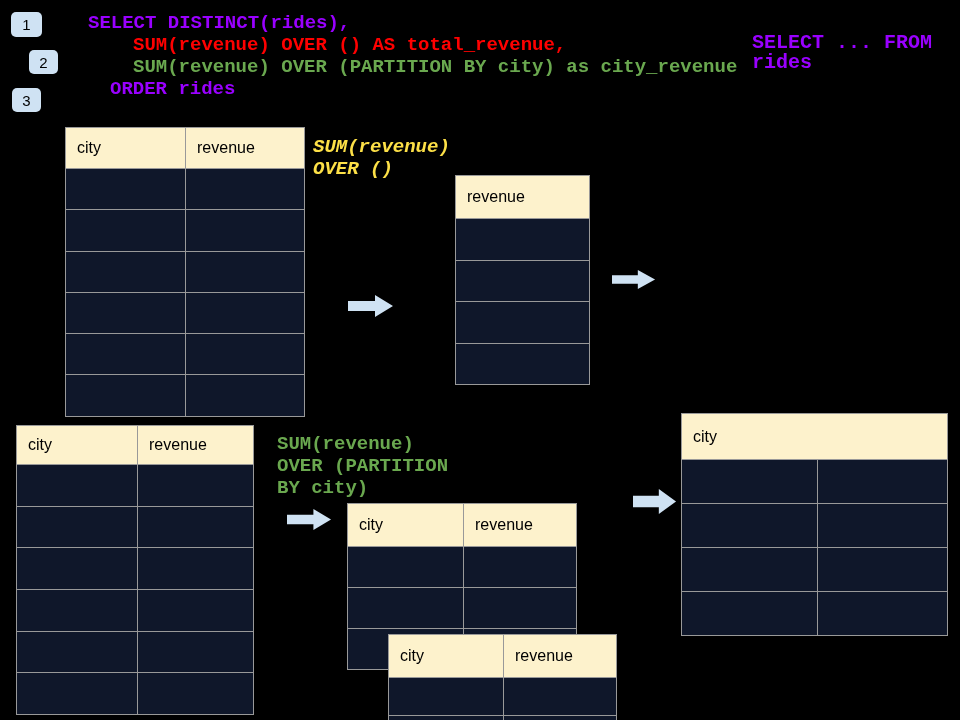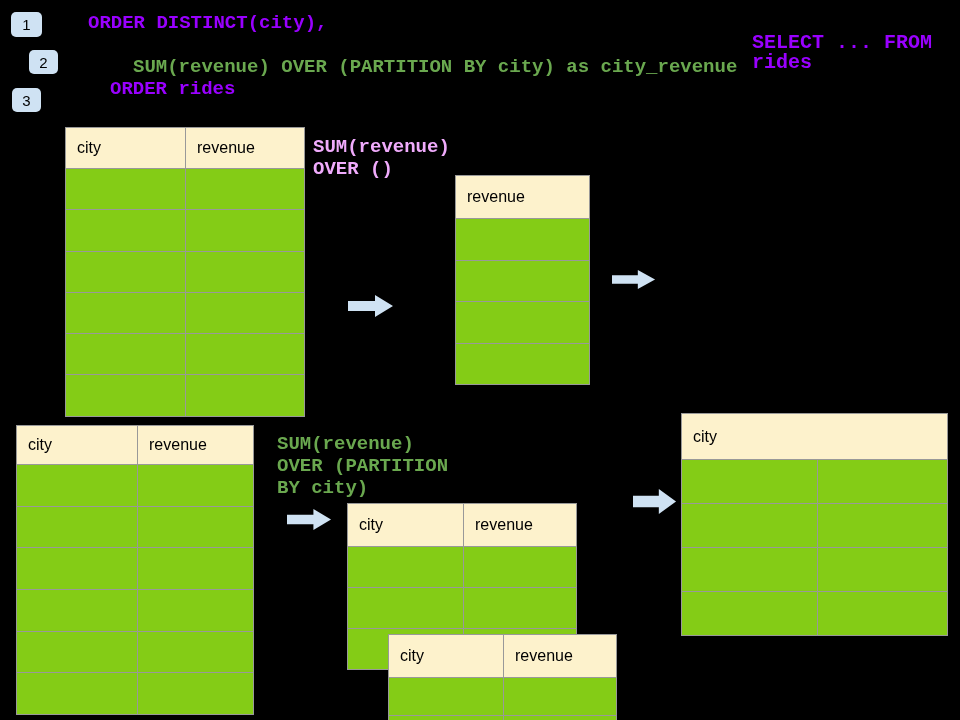--- a/index.html
+++ b/index.html
@@ -37,21 +37,21 @@
     position:absolute; background:#CFE2F3; border-radius:5px;
     display:flex; align-items:center; justify-content:center;
     color:#000; font-size:15px;
   }
   .badge-1 { left:11px; top:12px; width:31px; height:25px; }
   .badge-2 { left:29px; top:50px; width:29px; height:24px; }
   .badge-3 { left:12px; top:88px; width:29px; height:24px; }
 
   
   .tbl {
-    position:absolute; background:#84cc16;
+    position:absolute; background:#0f172a;
     border:1px solid #999;
   }
   .thead {
     display:grid; grid-template-columns:var(--cols);
     background:#FDF2CC; height:var(--hh);
   }
   .th {
     display:flex; align-items:center; padding-left:11px;
     color:#000; font-size:16px;
     border-right:1px solid #999;
@@ -82,28 +82,29 @@
 </style>
 </head>
 <body>
 
 <div id="stage">
 
   <div class="badge badge-1">1</div>
   <div class="badge badge-2">2</div>
   <div class="badge badge-3">3</div>
 
-  <div class="code c-purple sql-l1" style="color: rgb(153, 0, 255);">ORDER DISTINCT(city),</div>
+  <div class="code c-purple sql-l1" style="color: rgb(153, 0, 255);">SELECT DISTINCT(rides),</div>
+  <div class="code c-red    sql-l2" style="color: rgb(255, 0, 0);">SUM(revenue) OVER () AS total_revenue,</div>
   <div class="code c-green  sql-l3" style="color: rgb(106, 168, 79);">SUM(revenue) OVER (PARTITION BY city) as city_revenue</div>
   <div class="code c-purple sql-l4" style="color: rgb(153, 0, 255);">ORDER rides</div>
 
   <div class="code small c-purple side-note" style="color: rgb(153, 0, 255);"><span>SELECT ... FROM</span>
 <span>rides</span></div>
 
-  <div class="code c-red label-total" style="color: #f0abfc;"><span>SUM(revenue)</span>
+  <div class="code c-red label-total" style="color: #fde047; font-style: italic;"><span>SUM(revenue)</span>
 <span>OVER ()</span></div>
 
   <div class="code c-green label-partition" style="color: rgb(106, 168, 79);"><span>SUM(revenue)</span>
 <span>OVER (PARTITION</span>
 <span>BY city)</span></div>
 
   <div class="tbl t-rides-top">
       <div class="thead">
         <div class="th">city</div>
         <div class="th">revenue</div>

